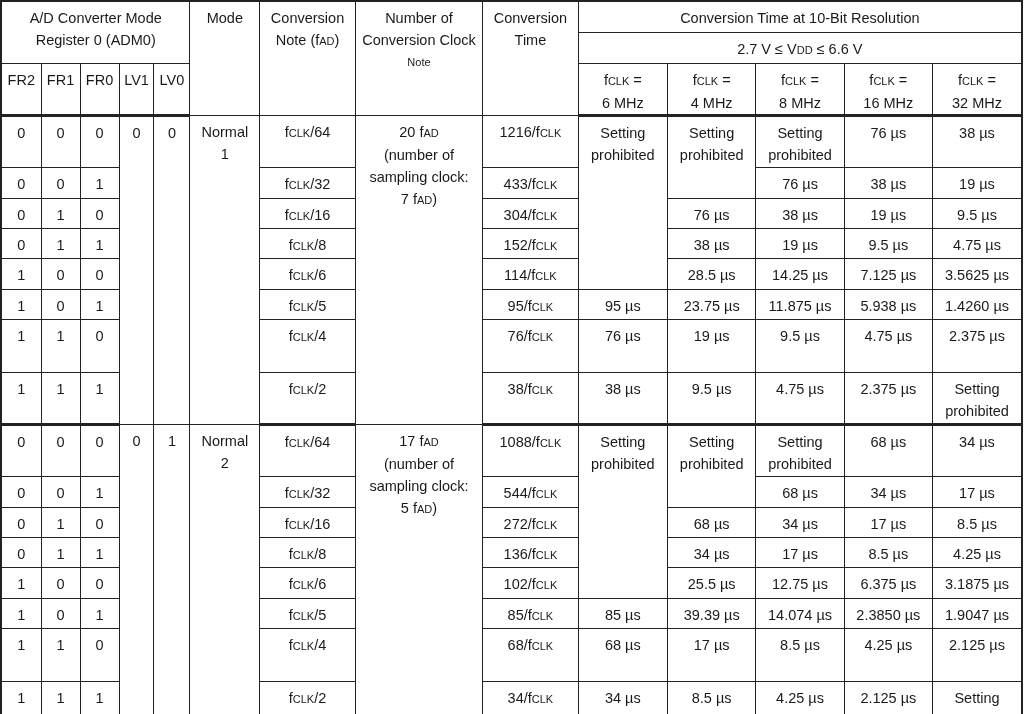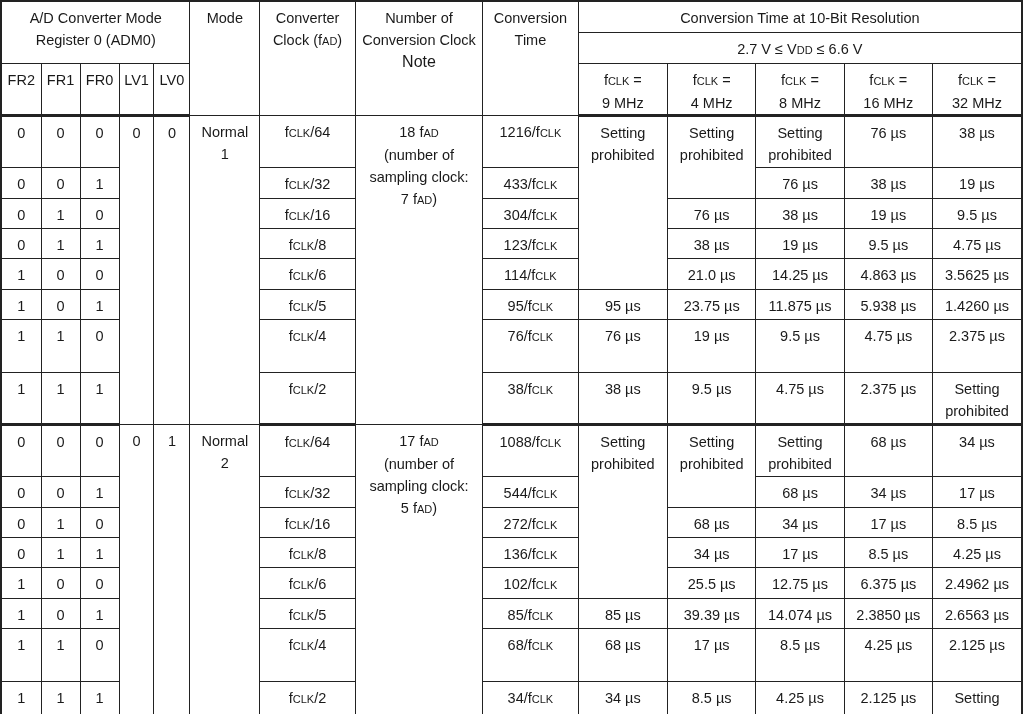--- a/index.html
+++ b/index.html
@@ -1,21 +1,21 @@
 <!DOCTYPE html>
 <html><head>
 <meta charset="utf-8">
 <style>
   html,body{margin:0;padding:0;background:#fff;}
   body{width:1024px;height:714px;overflow:hidden;font-family:"Liberation Sans",sans-serif;color:#1a1a1a;}
   table{border-collapse:collapse;position:absolute;left:0;top:0;width:1023px;table-layout:fixed;font-size:14.5px;}
   td,th{border:1.5px solid #222;text-align:center;vertical-align:top;padding:5px 2px 0 2px;line-height:22px;font-weight:normal;}
   .thick-bottom td,.thick-bottom th{border-bottom:3px solid #222;}
   .sm{font-size:11px;}
-  .sup{font-size:16px;vertical-align:6px;}
+  .sup{font-size:11px;vertical-align:6px;}
   table{border:2.5px solid #222;}
 </style>
 </head>
 <body>
 
 <table>
   <colgroup>
     <col style="width:39px">
       <col style="width:38px">
       <col style="width:38px">
@@ -28,51 +28,51 @@
     <col style="width:87px">
       <col style="width:86px">
       <col style="width:86px">
       <col style="width:86px">
       <col style="width:87px">
   </colgroup>
   <thead>
     <tr style="height:31px">
       <th colspan="5" rowspan="2">A/D Converter Mode Register 0 (ADM0)</th>
       <th rowspan="3">Mode</th>
-      <th rowspan="3"><span>Converter Clock (f</span><span class="sm">AD</span><span>)</span></th>
+      <th rowspan="3"><span>Conversion Note (f</span><span class="sm">AD</span><span>)</span></th>
       <th rowspan="3"><span>Number of Conversion Clock</span> <span class="sup">Note</span></th>
       <th rowspan="3">Conversion Time</th>
       <th colspan="5">Conversion Time at 10-Bit Resolution</th>
     </tr>
     <tr style="height:31px">
       <th colspan="5"><span>2.7 V ≤ V</span><span class="sm">DD</span><span> ≤ 6.6 V</span></th>
     </tr>
     <tr class="thick-bottom" style="height:52px">
       <th>FR2</th>
       <th>FR1</th>
       <th>FR0</th>
       <th>LV1</th>
       <th>LV0</th>
-      <th><span>f</span><span class="sm">CLK</span><span> =</span><br><span>9 MHz</span></th>
+      <th><span>f</span><span class="sm">CLK</span><span> =</span><br><span>6 MHz</span></th>
       <th><span>f</span><span class="sm">CLK</span><span> =</span><br><span>4 MHz</span></th>
       <th><span>f</span><span class="sm">CLK</span><span> =</span><br><span>8 MHz</span></th>
       <th><span>f</span><span class="sm">CLK</span><span> =</span><br><span>16 MHz</span></th>
       <th><span>f</span><span class="sm">CLK</span><span> =</span><br><span>32 MHz</span></th>
     </tr>
   </thead>
   <tbody id="tbody">
       <tr style="height: 52px;">
         <td>0</td>
         <td>0</td>
         <td>0</td>
         <td rowspan="8">0</td>
         <td rowspan="8">0</td>
         <td rowspan="8"><span>Normal</span><br><span>1</span></td>
         <td><span>f</span><span class="sm">CLK</span><span>/64</span></td>
-        <td rowspan="8"><span>18 f</span><span class="sm">AD</span><br><span>(number of sampling clock:</span><br><span>7 f</span><span class="sm">AD</span><span>)</span></td>
+        <td rowspan="8"><span>20 f</span><span class="sm">AD</span><br><span>(number of sampling clock:</span><br><span>7 f</span><span class="sm">AD</span><span>)</span></td>
         <td><span>1216/</span><span>f</span><span class="sm">CLK</span></td>
         <td rowspan="5">Setting prohibited</td>
         <td rowspan="2">Setting prohibited</td>
         <td>Setting prohibited</td>
         <td>76 µs</td>
         <td>38 µs</td>
       </tr>
       <tr style="height: 31px;">
         <td>0</td>
         <td>0</td>
@@ -92,35 +92,35 @@
         <td>76 µs</td>
         <td>38 µs</td>
         <td>19 µs</td>
         <td>9.5 µs</td>
       </tr>
       <tr style="height: 30px;">
         <td>0</td>
         <td>1</td>
         <td>1</td>
         <td><span>f</span><span class="sm">CLK</span><span>/8</span></td>
-        <td><span>123/</span><span>f</span><span class="sm">CLK</span></td>
+        <td><span>152/</span><span>f</span><span class="sm">CLK</span></td>
         <td>38 µs</td>
         <td>19 µs</td>
         <td>9.5 µs</td>
         <td>4.75 µs</td>
       </tr>
       <tr style="height: 31px;">
         <td>1</td>
         <td>0</td>
         <td>0</td>
         <td><span>f</span><span class="sm">CLK</span><span>/6</span></td>
         <td><span>114/</span><span>f</span><span class="sm">CLK</span></td>
-        <td>21.0 µs</td>
+        <td>28.5 µs</td>
         <td>14.25 µs</td>
-        <td>4.863 µs</td>
+        <td>7.125 µs</td>
         <td>3.5625 µs</td>
       </tr>
       <tr style="height: 30px;">
         <td>1</td>
         <td>0</td>
         <td>1</td>
         <td><span>f</span><span class="sm">CLK</span><span>/5</span></td>
         <td><span>95/</span><span>f</span><span class="sm">CLK</span></td>
         <td>95 µs</td>
         <td>23.75 µs</td>
@@ -202,33 +202,33 @@
       </tr>
       <tr style="height: 31px;">
         <td>1</td>
         <td>0</td>
         <td>0</td>
         <td><span>f</span><span class="sm">CLK</span><span>/6</span></td>
         <td><span>102/</span><span>f</span><span class="sm">CLK</span></td>
         <td>25.5 µs</td>
         <td>12.75 µs</td>
         <td>6.375 µs</td>
-        <td>2.4962 µs</td>
+        <td>3.1875 µs</td>
       </tr>
       <tr style="height: 30px;">
         <td>1</td>
         <td>0</td>
         <td>1</td>
         <td><span>f</span><span class="sm">CLK</span><span>/5</span></td>
         <td><span>85/</span><span>f</span><span class="sm">CLK</span></td>
         <td>85 µs</td>
         <td>39.39 µs</td>
         <td>14.074 µs</td>
         <td>2.3850 µs</td>
-        <td>2.6563 µs</td>
+        <td>1.9047 µs</td>
       </tr>
       <tr style="height: 53px;">
         <td>1</td>
         <td>1</td>
         <td>0</td>
         <td><span>f</span><span class="sm">CLK</span><span>/4</span></td>
         <td><span>68/</span><span>f</span><span class="sm">CLK</span></td>
         <td>68 µs</td>
         <td>17 µs</td>
         <td>8.5 µs</td>

